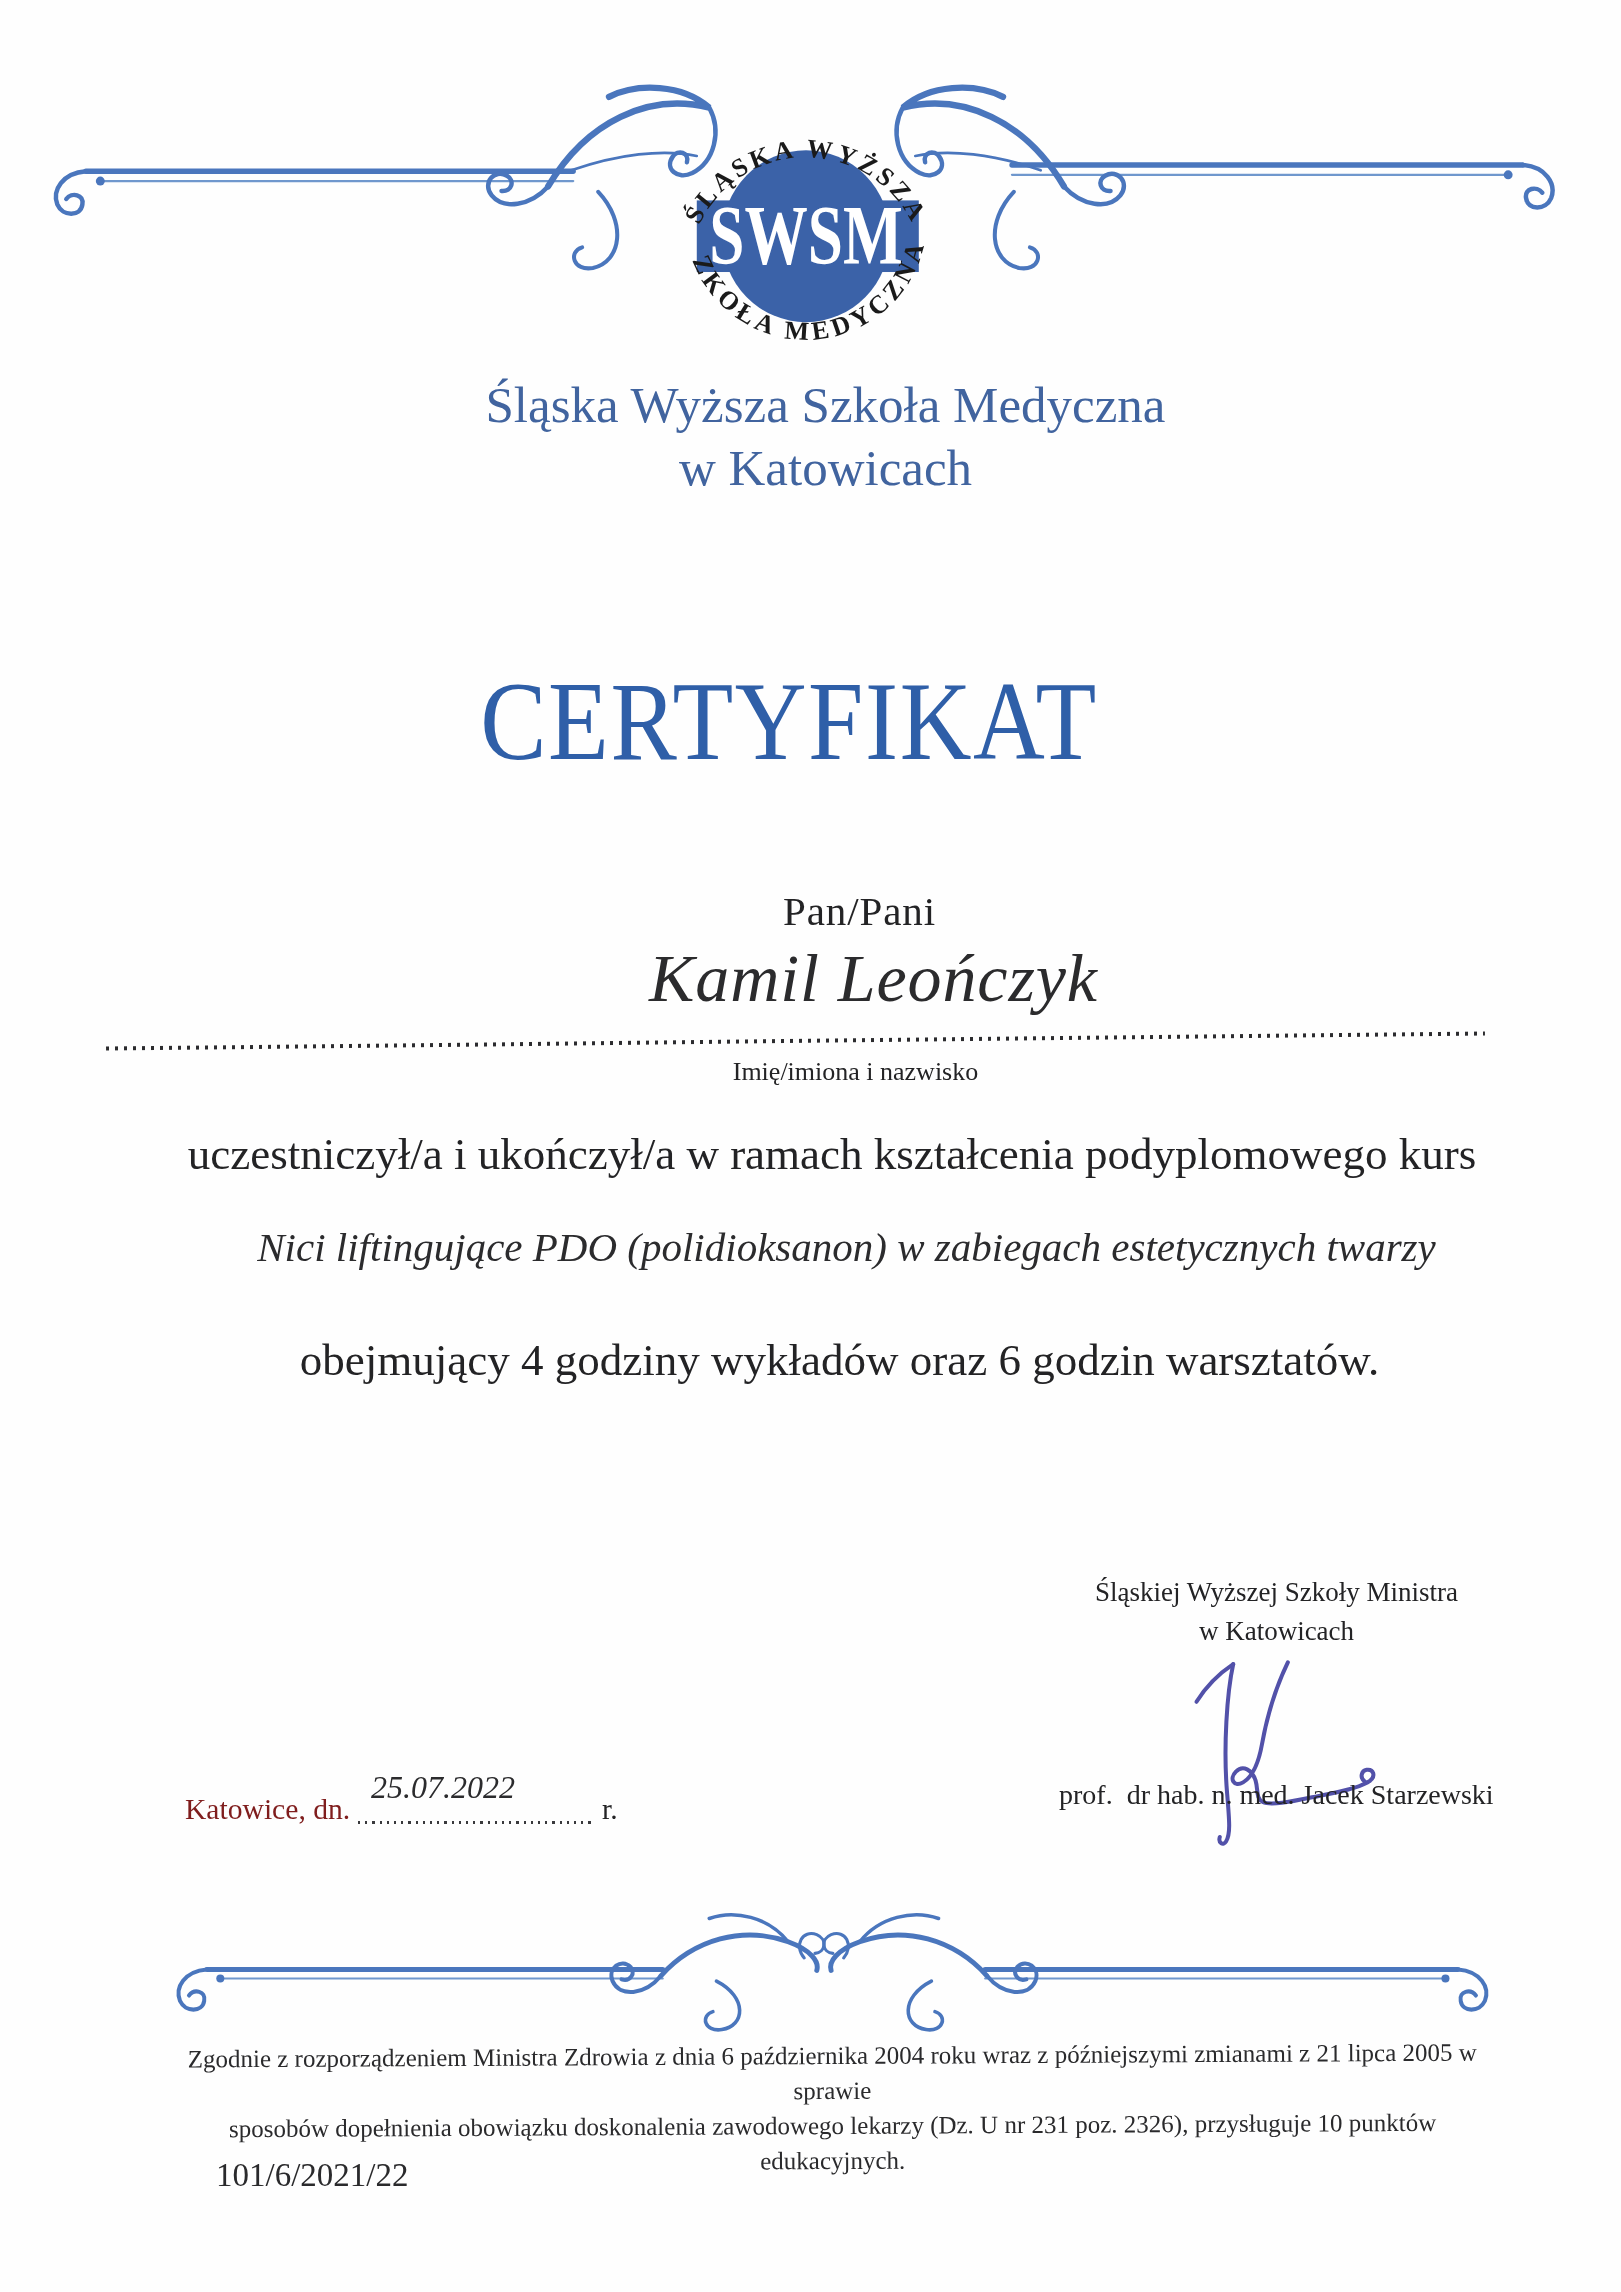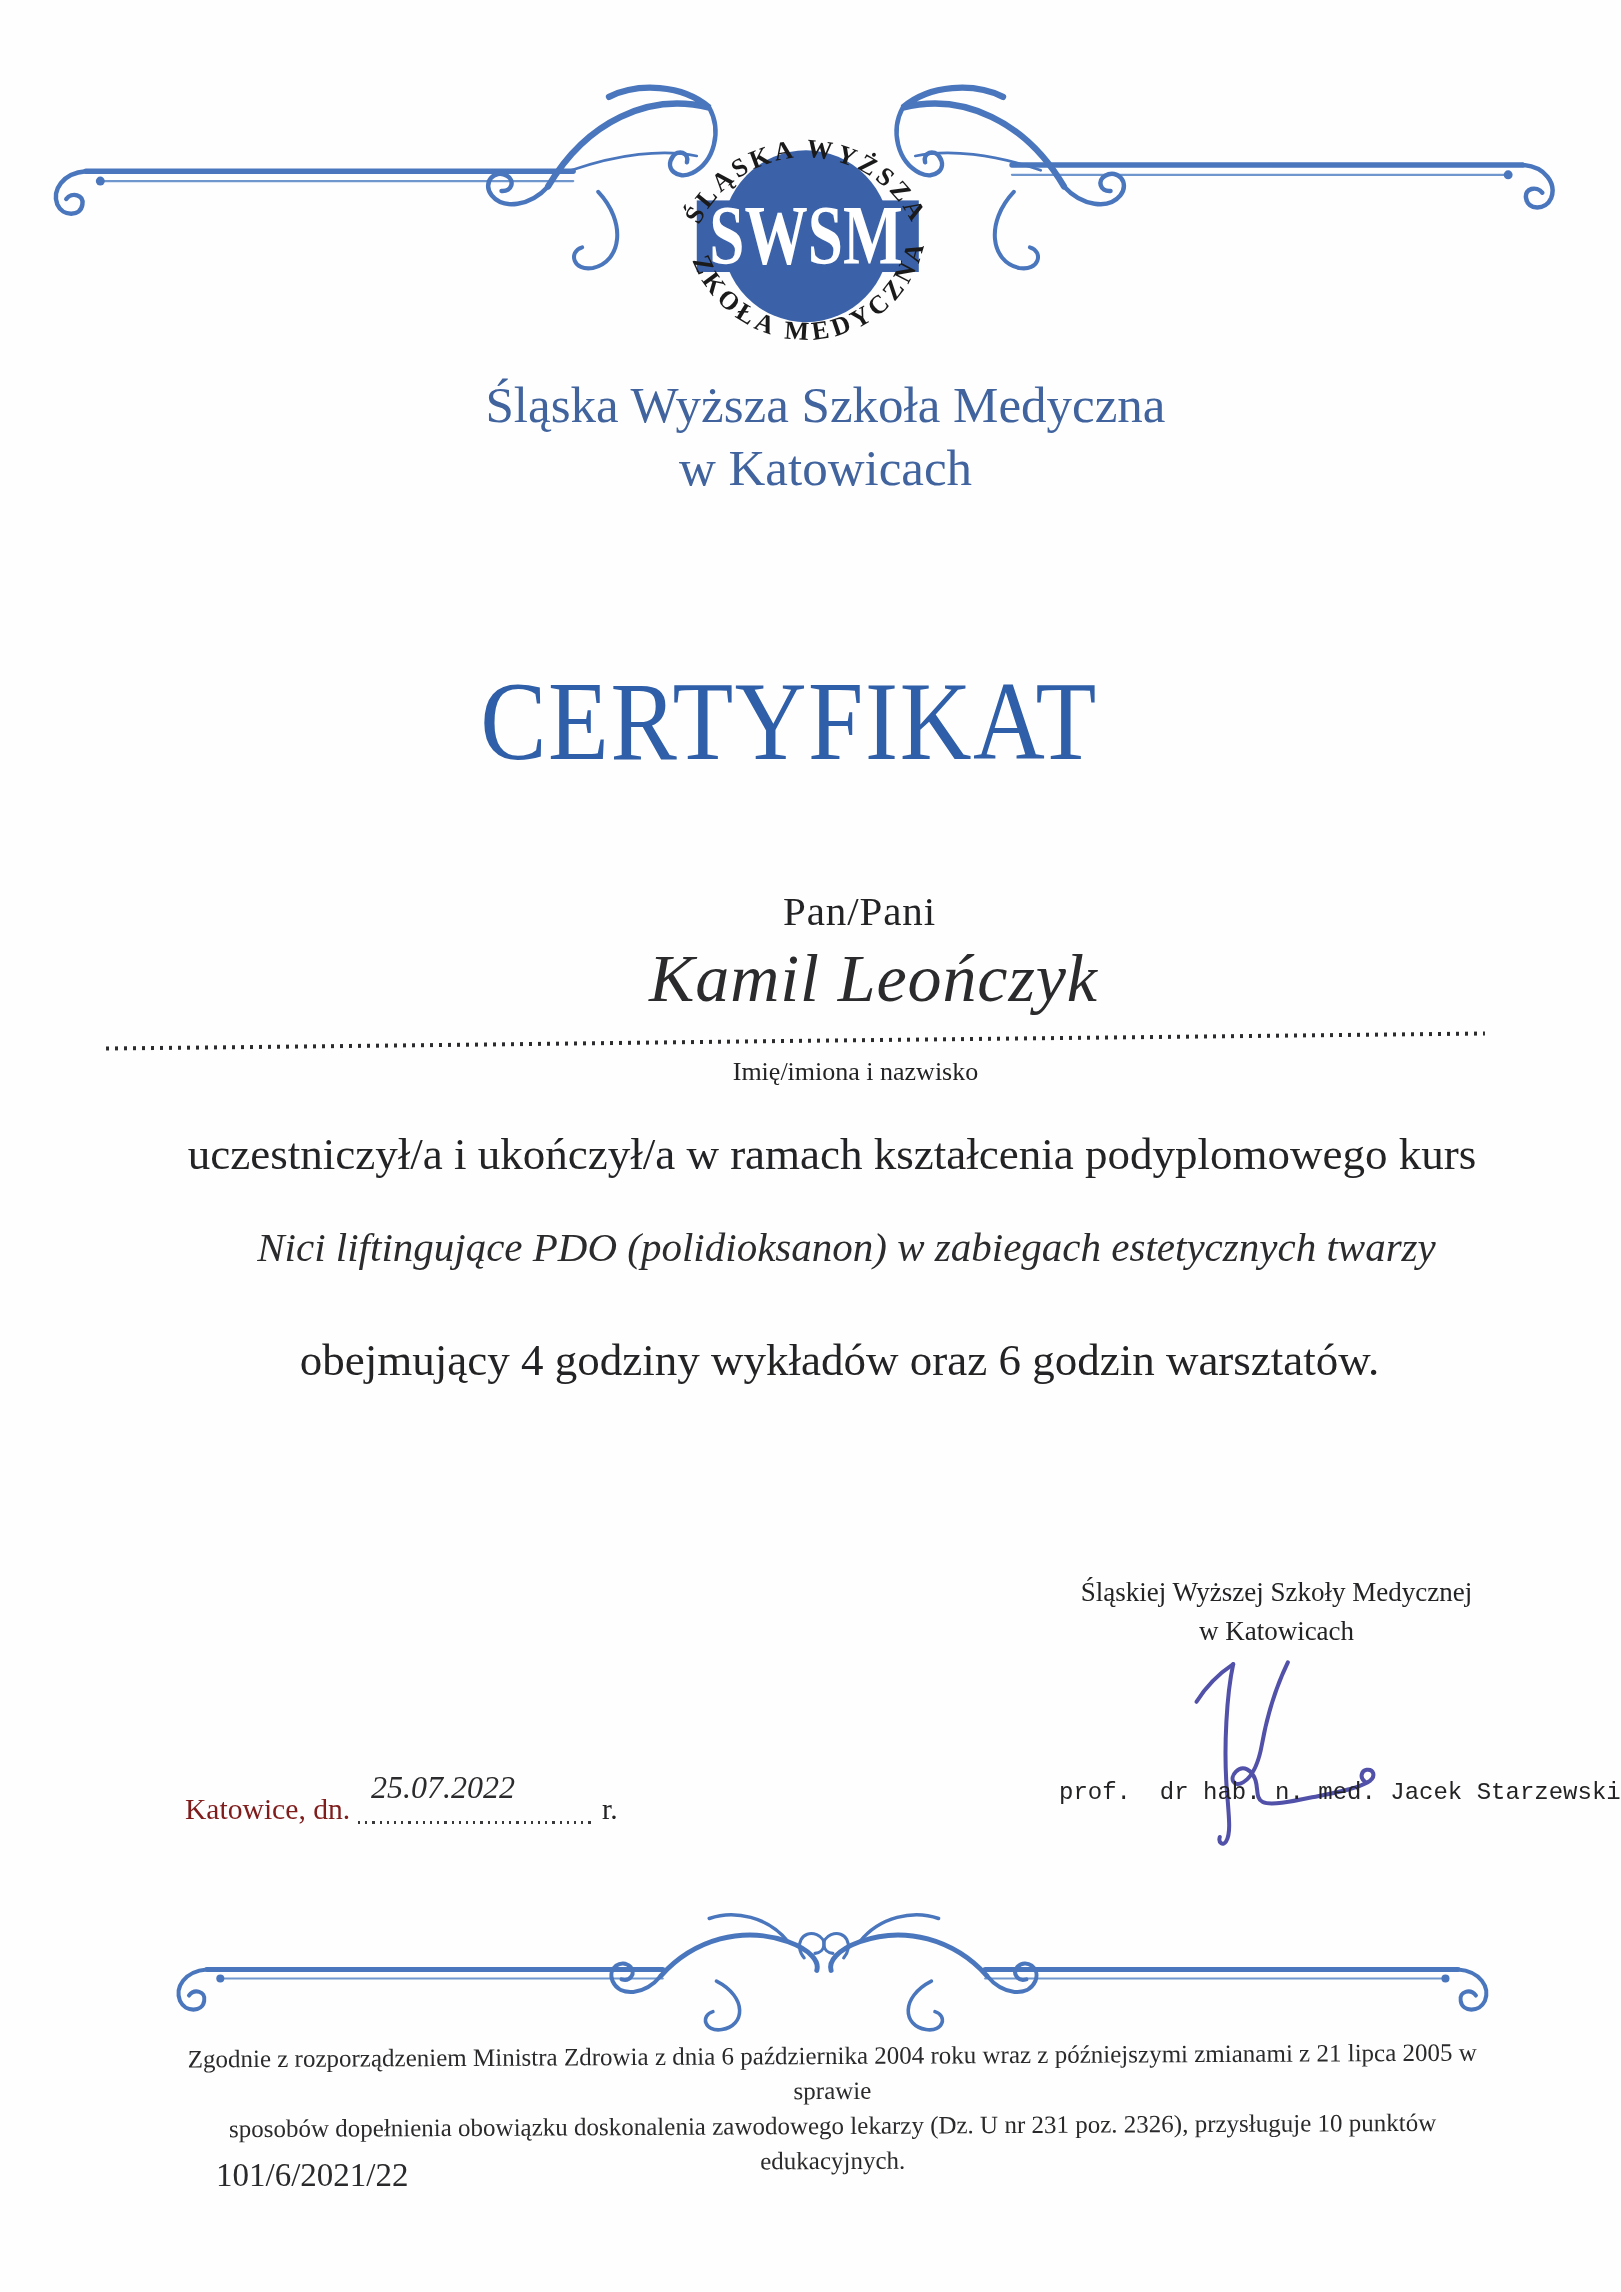--- a/index.html
+++ b/index.html
@@ -43,21 +43,21 @@
   }
   .body-line1{top:1128px;font-size:45px;transform:translateX(21.5px);color:#232325;}
   .course-title{top:1223px;font-size:41px;font-style:italic;transform:translateX(36px);color:#2b2b2d;}
   .body-line3{top:1334px;font-size:45px;transform:translateX(29px);color:#232325;}
 
   .issuer-block{
     top:1573px;left:1039px;width:475px;text-align:center;
     font-size:27px;line-height:39px;color:#232325;
   }
   .signer-name{
-    top:1779px;left:1059px;font-size:24px;color:#232325;white-space:pre;font-family:Liberation Mono, monospace;
+    top:1779px;left:1059px;font-size:28px;color:#232325;white-space:pre;
   }
 
   .date-label{top:1793px;left:185px;font-size:29.6px;color:#7f1d1d;}
   .date-value{top:1769px;left:371px;font-size:32px;font-style:italic;color:#2b2b2d;}
   .date-dotted{
     top:1821px;left:358px;width:236px;height:2.7px;
     background-image:repeating-linear-gradient(to right,#39393c 0px,#39393c 2.2px,transparent 2.2px,transparent 7.2px);
   }
   .date-suffix{top:1793px;left:602px;font-size:29.6px;color:#232325;}
 
@@ -147,21 +147,21 @@
   <div class="abs center salutation">Pan/Pani</div>
   <div class="abs center recipient-name">Kamil Leończyk</div>
   <div class="abs name-dotted"></div>
   <div class="abs center name-caption">Imię/imiona i nazwisko</div>
 
   <div class="abs center body-line1">uczestniczył/a i ukończył/a w ramach kształcenia podyplomowego kurs</div>
   <div class="abs center course-title">Nici liftingujące PDO (polidioksanon) w zabiegach estetycznych twarzy</div>
   <div class="abs center body-line3">obejmujący 4 godziny wykładów oraz 6 godzin warsztatów.</div>
 
   <div class="abs issuer-block">
-    <div>Śląskiej Wyższej Szkoły Medycznej</div>
+    <div>Śląskiej Wyższej Szkoły Ministra</div>
     <div>w Katowicach</div>
   </div>
   <div class="abs signer-name">prof.  dr hab. n. med. Jacek Starzewski</div>
 
   <div class="abs date-label">Katowice, dn.</div>
   <div class="abs date-value">25.07.2022</div>
   <div class="abs date-dotted"></div>
   <div class="abs date-suffix">r.</div>
 
   <div class="abs legal-block">

